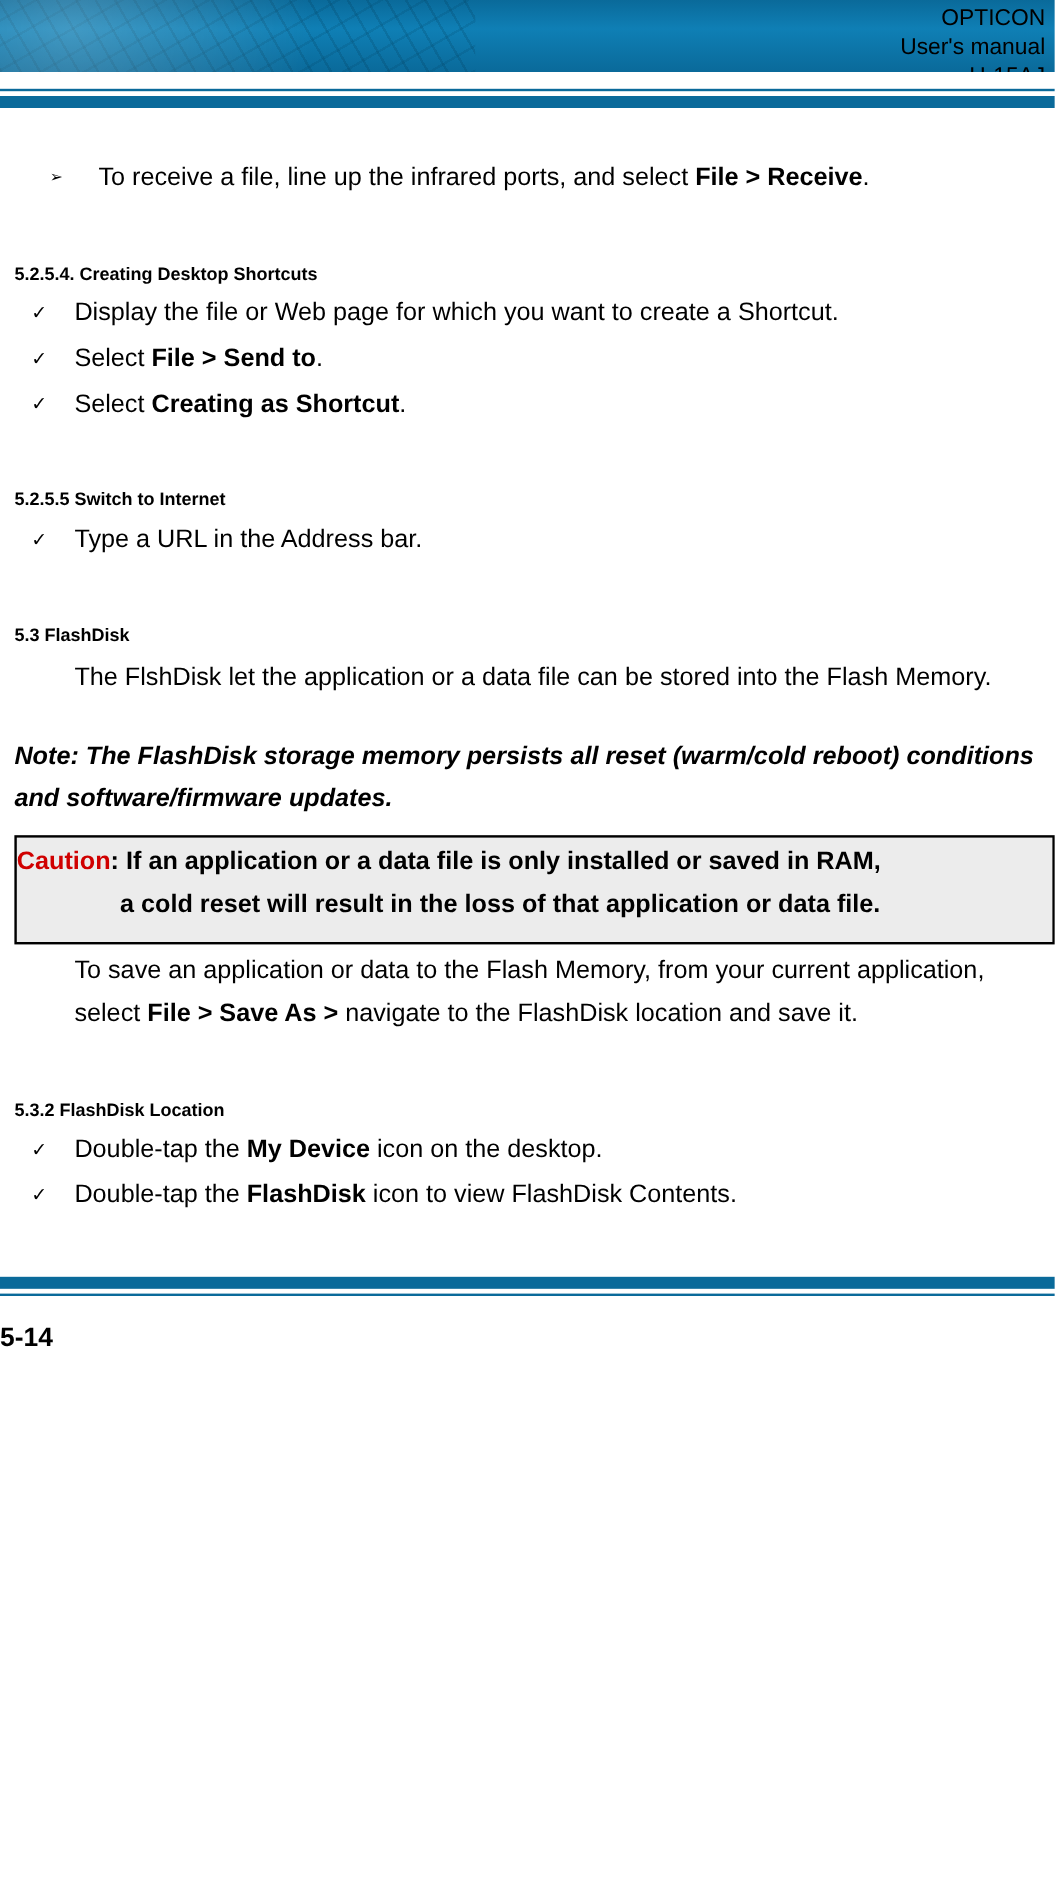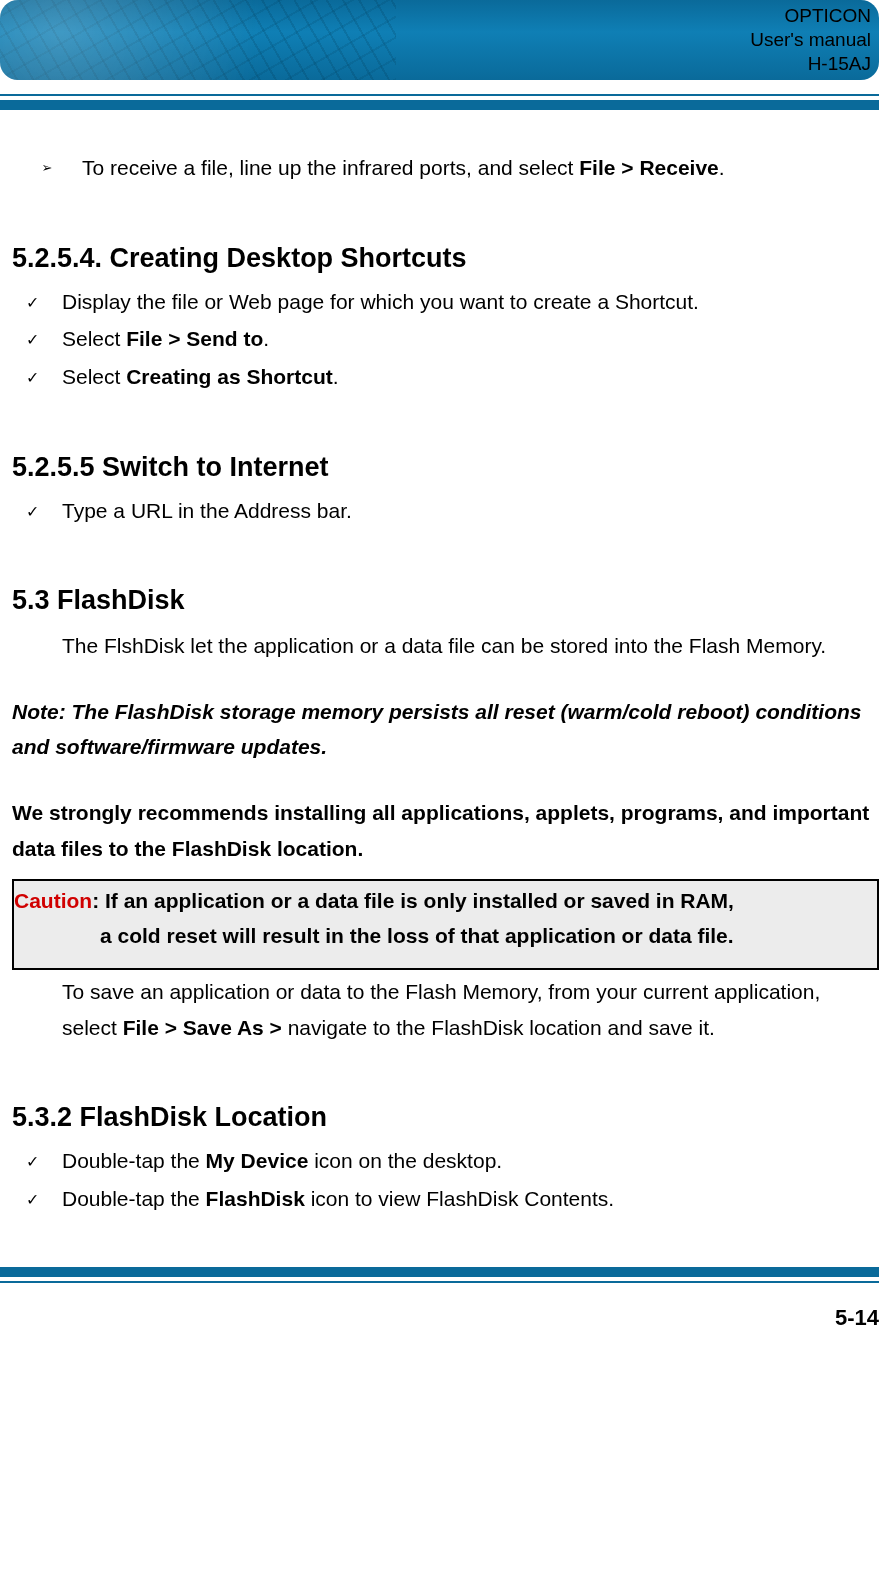--- a/index.html
+++ b/index.html
@@ -11,24 +11,23 @@
     background: #fff;
     width: 879px;
   }
   .page {
     width: 879px;
     box-sizing: border-box;
     position: relative;
   }
   .header-banner {
     position: relative;
-    height: 80px;
+    height: 60px;
     background: linear-gradient(to bottom, #0a6a9a, #0f7fb5 40%, #0a6a9a 100%);
     overflow: hidden;
-    border-radius: 18px;
   }
   .header-banner .circuit {
     position: absolute;
     left: 0; top: 0; bottom: 0;
     width: 45%;
     background:
       radial-gradient(circle at 15% 40%, rgba(255,255,255,0.35), rgba(255,255,255,0) 60%),
       repeating-linear-gradient(60deg, rgba(0,40,60,0.25) 0 2px, rgba(255,255,255,0) 2px 14px),
       repeating-linear-gradient(-30deg, rgba(0,60,90,0.25) 0 2px, rgba(255,255,255,0) 2px 18px);
     opacity: 0.6;
@@ -64,21 +63,21 @@
     width: 36px;
     font-size: 16px;
     padding-top: 5px;
     text-align: left;
     padding-left: 14px;
     flex: 0 0 36px;
     box-sizing: content-box;
   }
   .b-text { flex: 1; }
   h2.heading, .sec-heading {
-    font-size: 27px;
+    font-size: 15px;
     font-weight: bold;
     margin: 50px 0 2px 0;
   }
   .body-indent {
     margin-left: 50px;
     margin-top: 4px;
     padding-right: 8px;
   }
   .note-block {
     font-weight: bold;
@@ -101,21 +100,21 @@
   }
   .caution-label { color: #d00000; }
   .caution-line2 { margin-left: 86px; }
   b { font-weight: bold; }
   .footer-rules {
     margin-top: 50px;
   }
   .footer-rules .rule-thick { margin-top: 0; }
   .footer-rules .rule-thin { margin-top: 4px; }
   .page-num {
-    text-align: right;
+    text-align: left;
     font-size: 22px;
     font-weight: bold;
     margin-top: 22px;
     padding-bottom: 20px;
   }
 </style>
 </head>
 <body>
 
 <div class="page">
@@ -162,21 +161,20 @@
     <div class="bullet-row check">
       <span class="b-mark">✓</span>
       <span class="b-text">Type a URL in the Address bar.</span>
     </div>
 
     <div class="sec-heading">5.3 FlashDisk</div>
     <div class="body-indent">The FlshDisk let the application or a data file can be stored into the Flash Memory.</div>
 
     <div class="note-block">Note: The FlashDisk storage memory persists all reset (warm/cold reboot) conditions and software/firmware updates.</div>
 
-    <div class="rec-block">We strongly recommends installing all applications, applets, programs, and important data files to the FlashDisk location.</div>
 
     <div class="caution-box">
       <div>
         <span class="caution-label">Caution</span><span>: If an application or a data file is only installed or saved in RAM,</span>
       </div>
       <div class="caution-line2">a cold reset will result in the loss of that application or data file.</div>
     </div>
 
     <div class="body-indent">
       <span>To save an application or data to the Flash Memory, from your current application, select </span><b>File &gt; Save As &gt;</b><span> navigate to the FlashDisk location and save it.</span>

